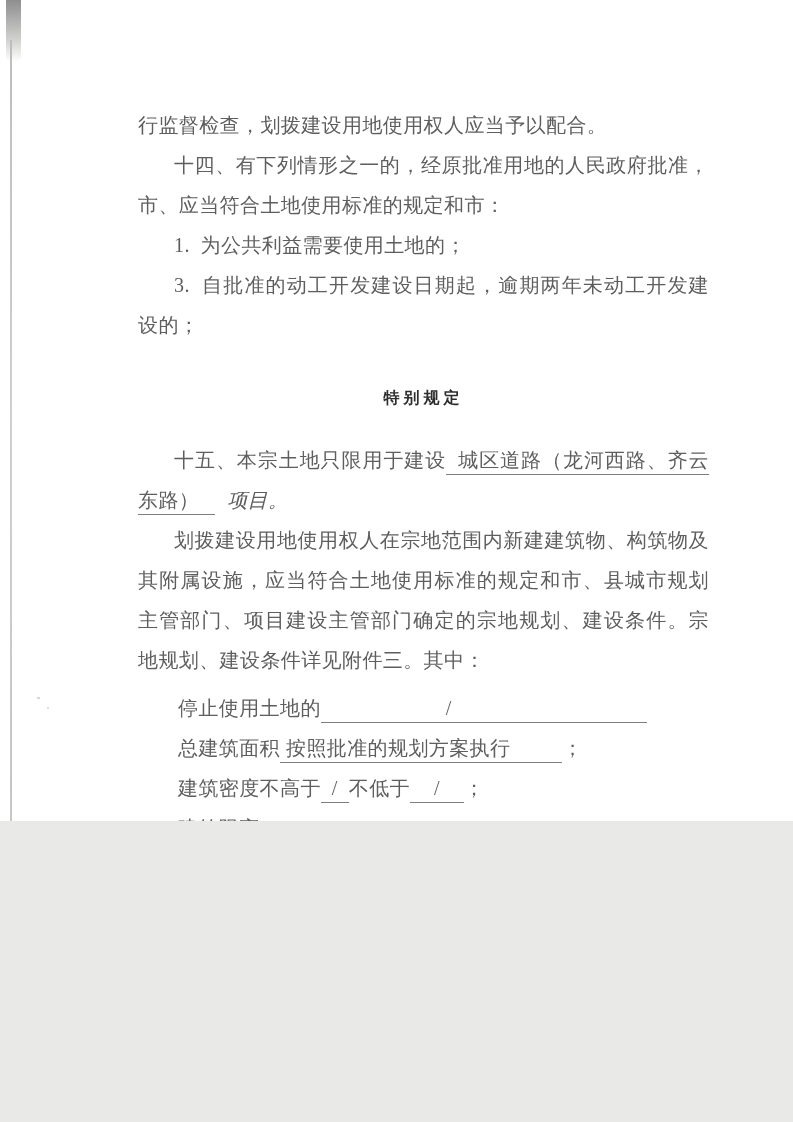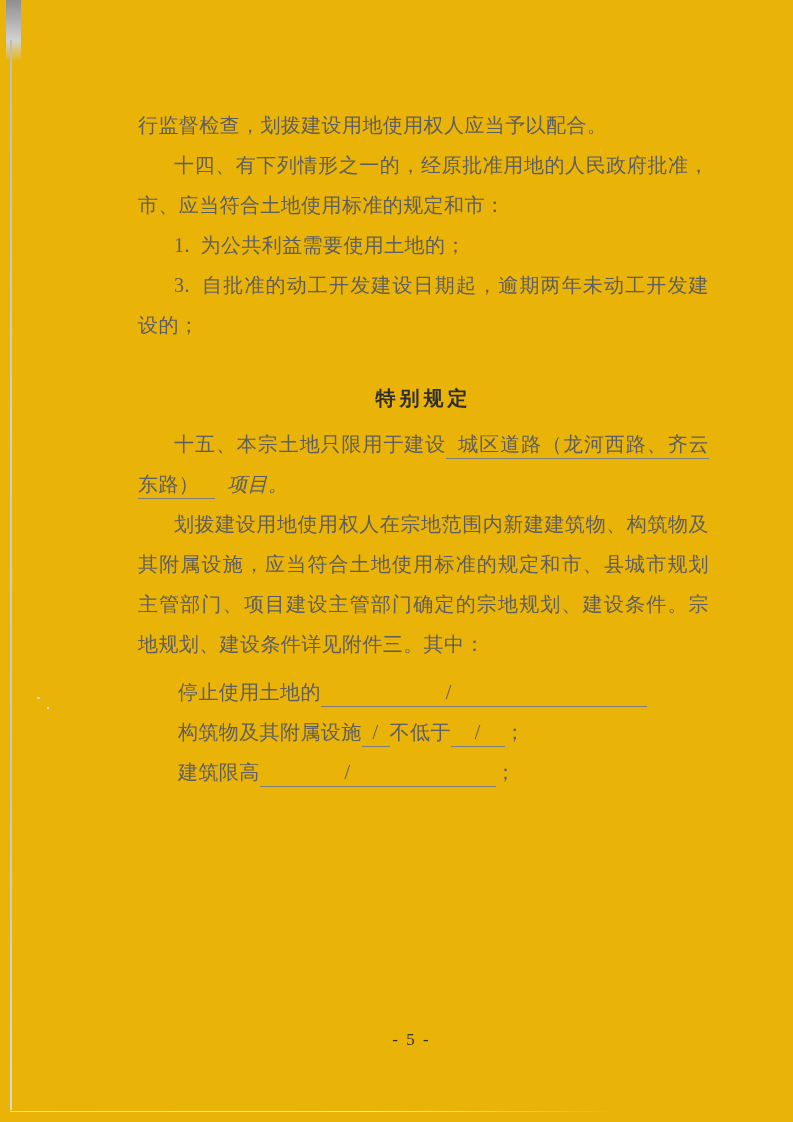--- a/index.html
+++ b/index.html
@@ -1,37 +1,37 @@
 <!DOCTYPE html>
 <html><head>
 <meta charset="utf-8">
 <style>
   html,body{margin:0;padding:0;background:#e9e9e7;}
   .page{
     position:relative;
-    width:793px;height:1122px;
+    width:793px;height:821px;
     margin:0 auto;
-    background:#eab308;
+    background:#ffffff;
     box-sizing:border-box;
     padding:105px 84px 0 138px;
     font-family:"Liberation Serif","DejaVu Serif",serif;
     color:#5e5e5e;
     font-size:20px;
     line-height:40px;
     letter-spacing:0.4px;
     overflow:hidden;
   }
   p.body{margin:0;text-align:justify;}
   .indent{text-indent:36px;}
   .title{
-    margin:33px 0 6px;
+    margin:33px 0 22px;
     text-align:center;
     font-family:"Liberation Sans","DejaVu Sans",sans-serif;
     font-weight:bold;
-    font-size:20px;
+    font-size:16px;
     line-height:40px;
     letter-spacing:4px;
     color:#2e2e2e;
   }
   .fields{margin-top:8px;}
   .para-block{margin-top:8px;}
   .field{padding-left:40px;}
   .ul{border-bottom:1px solid #7d7d7d;padding-bottom:3px;}
   .ul15{padding:0 16px 3px 12px;}
   .suffix-gap{margin-left:12px;font-style:italic;}
@@ -87,21 +87,22 @@
 
   <p class="body indent"><span>十五、本宗土地只限用于建设</span><span class="ul ul15">城区道路（龙河西路、齐云东路）</span><span class="suffix-gap">项目。</span></p>
 
   <p class="body indent para-block">划拨建设用地使用权人在宗地范围内新建建筑物、构筑物及其附属设施，应当符合土地使用标准的规定和市、县城市规划主管部门、项目建设主管部门确定的宗地规划、建设条件。宗地规划、建设条件详见附件三。其中：</p>
 
   <div class="fields">
 
 
     <p class="body field"><span>停止使用土地的</span><span class="ul v-aux">/</span></p>
 
+    <p class="body field"><span>总建筑面积</span><span class="ul v-area">按照批准的规划方案执行</span><span>；</span></p>
 
-    <p class="body field"><span>构筑物及其附属设施</span><span class="ul v-s1">/</span><span>不低于</span><span class="ul v-s2">/</span><span>；</span></p>
+    <p class="body field"><span>建筑密度不高于</span><span class="ul v-s1">/</span><span>不低于</span><span class="ul v-s2">/</span><span>；</span></p>
 
     <p class="body field"><span>建筑限高</span><span class="ul v-height">/</span><span>；</span></p>
 
   </div>
 
   <div class="page-num">- 5 -</div>
 </div>
 
 </body></html>

